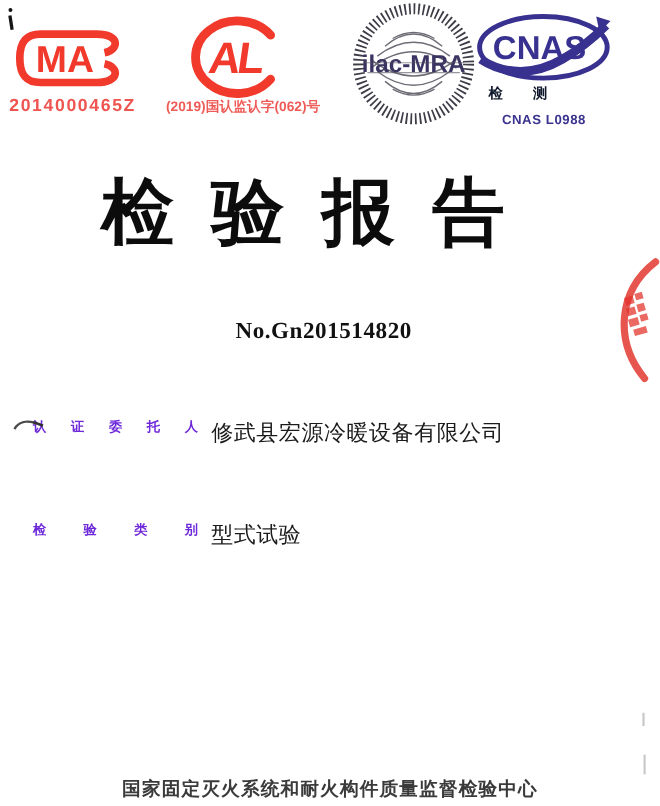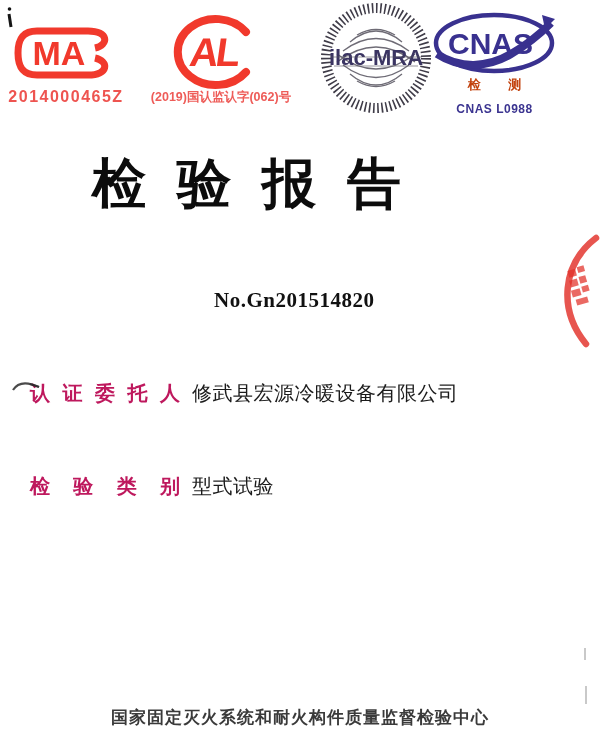--- a/index.html
+++ b/index.html
@@ -12,42 +12,42 @@
   
   .cma-number{
     left:8px;top:88px;width:116px;text-align:center;
     color:#ee5450;font-size:16px;font-weight:bold;letter-spacing:1.5px;
   }
   .cal-caption{
     left:138px;top:89px;width:166px;text-align:center;
     color:#ee5c58;font-size:12.5px;font-weight:bold;
   }
   .cnas-sub1{
-    left:432px;top:76px;width:125px;text-align:center;
-    color:#c2410c;font-size:13px;font-weight:bold;letter-spacing:12px;text-indent:12px;
+    left:432px;top:76px;width:125px;
+    color:#0f172a;font-size:13px;font-weight:bold;letter-spacing:12px;text-indent:12px;
   }
   .cnas-sub2{
     left:432px;top:102px;width:125px;text-align:center;
     color:#3b3490;font-size:12px;font-weight:bold;letter-spacing:.5px;
   }
 
   .report-title{
     left:92px;top:148px;width:460px;
-    font-size:54px;font-weight:900;color:#0c0c0c;letter-spacing:8px;white-space:nowrap;
+    font-size:66px;font-weight:900;color:#0c0c0c;letter-spacing:8px;white-space:nowrap;
   }
   .report-no{
     left:214px;top:288px;
     font-family:"Liberation Serif",serif;font-weight:bold;font-size:21px;color:#111;
     letter-spacing:.5px;
   }
 
   .field-row{left:30px;white-space:nowrap;}
   .field-label{
     display:inline-block;width:150px;vertical-align:top;
-    font-size:20px;font-weight:bold;color:#be185d;
+    font-size:12px;font-weight:bold;color:#6d28d9;
     text-align:justify;text-align-last:justify;
   }
   .field-value{
     display:inline-block;margin-left:12px;
     font-family:"Liberation Serif",serif;
     font-size:20px;color:#1b1b1b;letter-spacing:.5px;
   }
   .row1{top:380px;} .row2{top:427px;} .row3{top:473px;}
 
   .footer-line{

